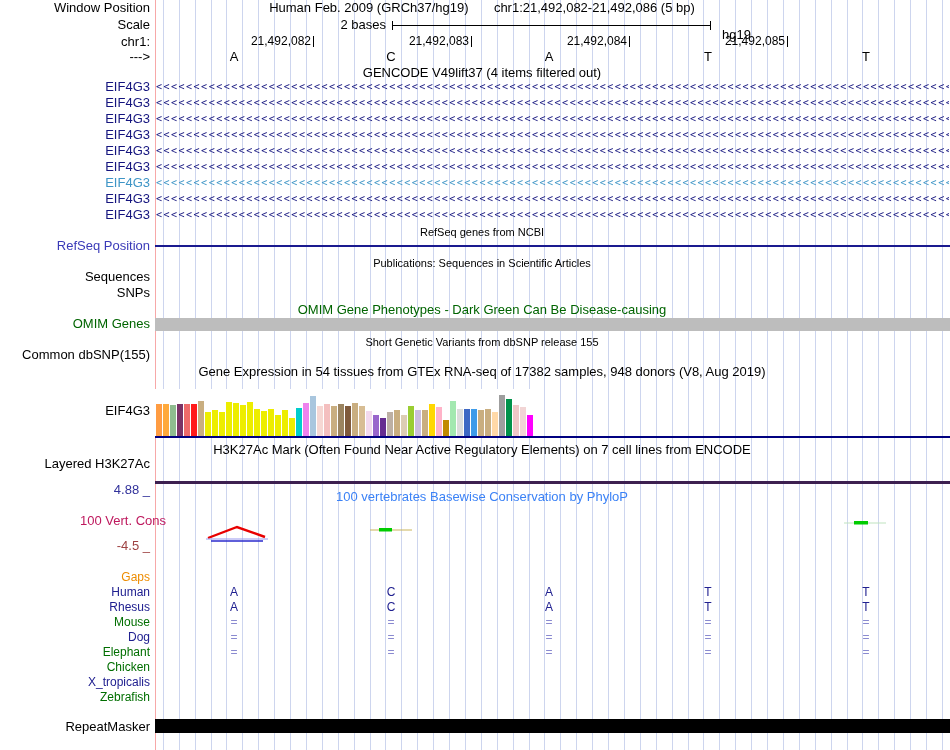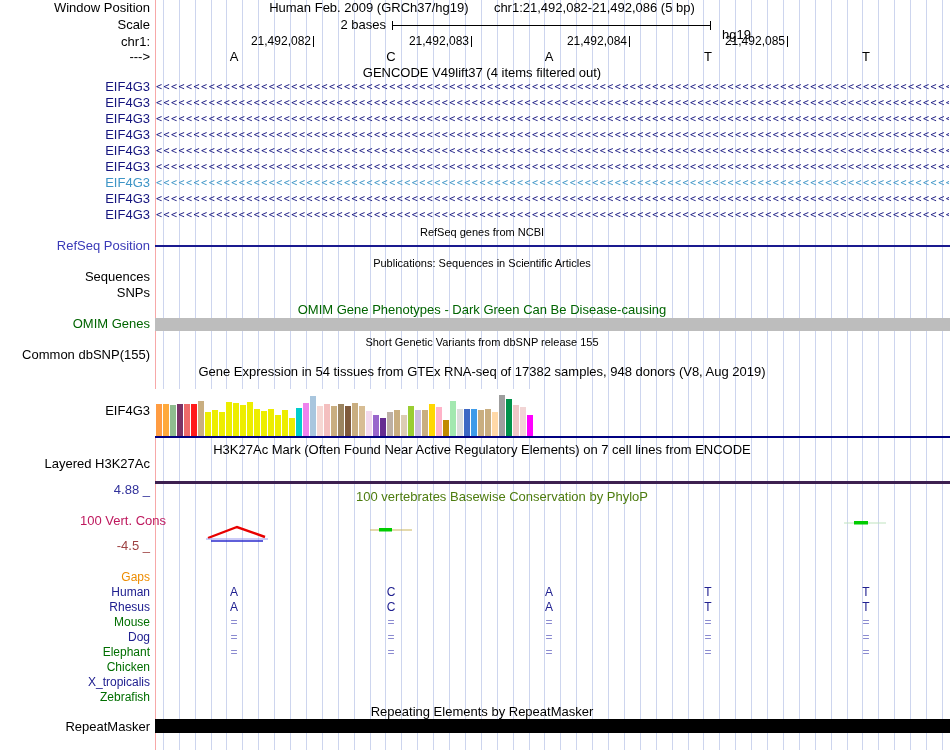--- a/index.html
+++ b/index.html
@@ -168,21 +168,21 @@
       <div class="bar" style="left: 520px; top: 407px; height: 30px; background: rgb(242, 213, 213);"></div>
       <div class="bar" style="left: 527px; top: 415px; height: 22px; background: rgb(255, 0, 255);"></div>
     </div>
   <div class="hline" style="top:436px;height:2px;background:#000080;"></div>
 
   <div class="ctr hdr" style="top:443px;">H3K27Ac Mark (Often Found Near Active Regulatory Elements) on 7 cell lines from ENCODE</div>
   <div class="lbl" style="top:457px;">Layered H3K27Ac</div>
   <div class="hline" style="top:481px;height:3px;background:#3D2050;"></div>
 
   <div class="lbl" style="top:483px;color:#32329B;">4.88 _</div>
-  <div class="ctr hdr" style="top:490px;color:#4d7c0f;padding-left:20px;">100 vertebrates Basewise Conservation by PhyloP</div>
+  <div class="ctr hdr" style="top:490px;color:#3b82f6;">100 vertebrates Basewise Conservation by PhyloP</div>
   <div class="lbl" style="top:514px;color:#be185d;margin-left:16px;">100 Vert. Cons</div>
   <div class="lbl" style="top:539px;color:#9E4242;">-4.5 _</div>
   <svg class="abs" style="left:155px;top:485px;" width="795" height="70" viewBox="155 485 795 70">
     <path d="M 208 538 L 237 527 L 265 537" fill="none" stroke="#E80000" stroke-width="2.4"></path>
     <line x1="206" y1="539" x2="268" y2="539" stroke="#9999EE" stroke-width="1"></line>
     <line x1="211" y1="541" x2="263" y2="541" stroke="#2A2ACC" stroke-width="1.6"></line>
     <line x1="370" y1="530" x2="412" y2="530" stroke="#C9B45A" stroke-width="1"></line>
     <rect x="379" y="528" width="13" height="3.5" fill="#00CC00"></rect>
     <line x1="844" y1="523" x2="886" y2="523" stroke="#BFE3BF" stroke-width="1"></line>
     <rect x="854" y="521" width="14" height="3.5" fill="#00CC00"></rect>
@@ -218,17 +218,16 @@
       <div class="mzcell" style="left: 214px; top: 645px; color: rgb(138, 138, 208);">=</div>
       <div class="mzcell" style="left: 371px; top: 645px; color: rgb(138, 138, 208);">=</div>
       <div class="mzcell" style="left: 529px; top: 645px; color: rgb(138, 138, 208);">=</div>
       <div class="mzcell" style="left: 688px; top: 645px; color: rgb(138, 138, 208);">=</div>
       <div class="mzcell" style="left: 846px; top: 645px; color: rgb(138, 138, 208);">=</div>
       <div class="lbl" style="top: 660px; color: rgb(0, 110, 0); font-size: 12px;">Chicken</div>
       <div class="lbl" style="top: 675px; color: rgb(32, 32, 144); font-size: 12px;">X_tropicalis</div>
       <div class="lbl" style="top: 690px; color: rgb(0, 110, 0); font-size: 12px;">Zebrafish</div>
     </div>
 
-  <div class="ctr hdr" style="top:705px;">Repeating Elements by RepeatMasker</div>
   <div class="lbl" style="top:720px;">RepeatMasker</div>
   <div class="hline" style="top:719px;height:14px;background:#000;"></div>
 
 </div>
 
 </body></html>

